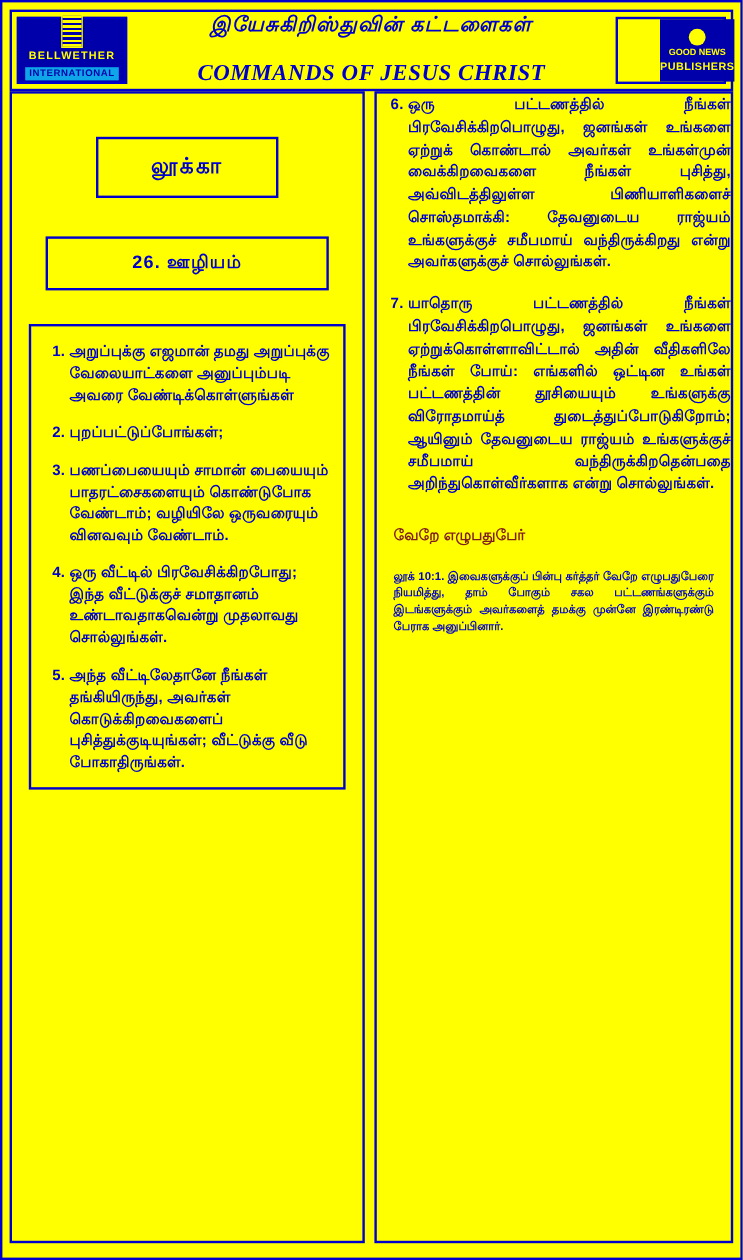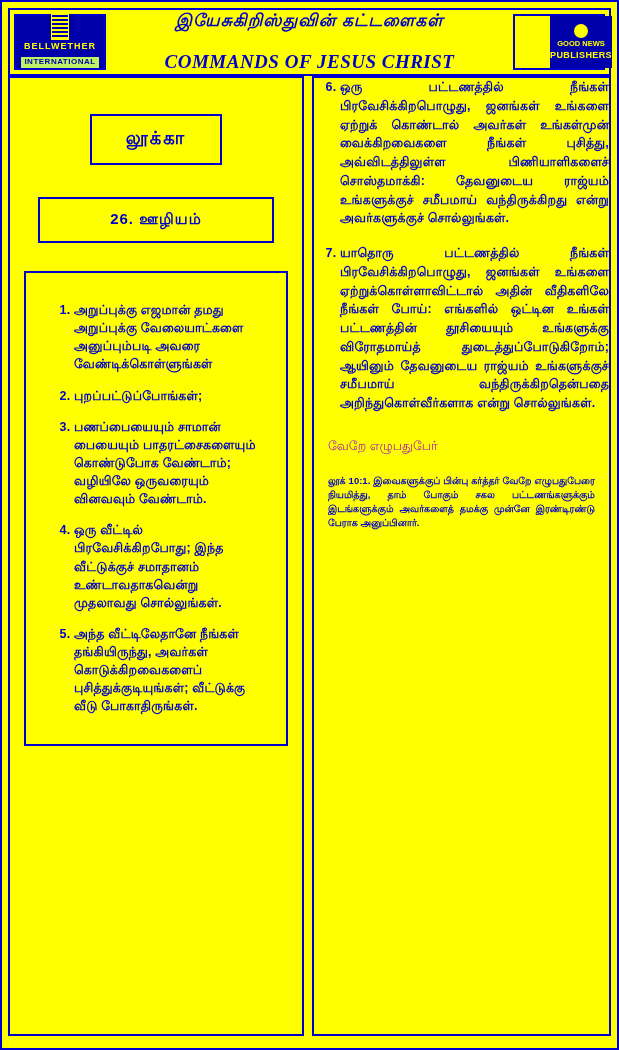--- a/index.html
+++ b/index.html
@@ -54,21 +54,21 @@
     letter-spacing: 0.5px;
   }
   .logo-left-text {
     color: #ffff00;
     font-size: 9px;
     font-weight: bold;
     letter-spacing: 1px;
   }
   .logo-left-sub {
     display: inline-block;
-    background: #bef264;
+    background: #0ea5e9;
     color: #0000aa;
     font-size: 8px;
     padding: 1px 3px;
     margin-top: 3px;
     font-weight: bold;
   }
   .emblem {
     width: 16px;
     height: 26px;
     margin: 0 auto 2px auto;
@@ -159,42 +159,42 @@
     margin: 0 auto;
     box-sizing: border-box;
     border: 2px solid #0000cc;
     background: #ffff00;
     text-align: center;
     color: #0000cc;
     font-weight: bold;
   }
   .plaque-book {
     margin-top: 36px;
-    width: 132px;
+    width: 152px;
     padding: 12px 0;
     font-size: 18px;
     letter-spacing: 2px;
   }
   .plaque-topic {
     margin-top: 32px;
     width: 236px;
     padding: 11px 0;
     font-size: 15px;
     letter-spacing: 1px;
   }
 
   .list-box {
     margin: 28px 14px 0 14px;
     box-sizing: border-box;
     border: 2px solid #0000cc;
     padding: 12px 10px 12px 10px;
     background: #ffff00;
   }
   ol.cmds {
-    margin: 16px;
+    margin: 0;
     padding: 0 0 0 22px;
     color: #0000cc;
     font-size: 12.5px;
     font-weight: bold;
     line-height: 1.45;
   }
   ol.cmds > li {
     margin-bottom: 13px;
     letter-spacing: 0.2px;
   }
@@ -208,22 +208,22 @@
     line-height: 1.5;
   }
   ol.cmds-right > li {
     margin-bottom: 16px;
     text-align: justify;
     letter-spacing: 0.2px;
   }
 
   .ref-block {
     margin: 24px 14px 0 14px;
-    color: #a21caf;
-    font-weight: normal;
+    color: #7f1d1d;
+    font-weight: bold;
     font-size: 12.5px;
     line-height: 1.5;
   }
   .footnote {
     margin: 18px 14px 0 14px;
     color: #0000cc;
     font-weight: bold;
     font-size: 9.5px;
     line-height: 1.5;
     text-align: justify;

